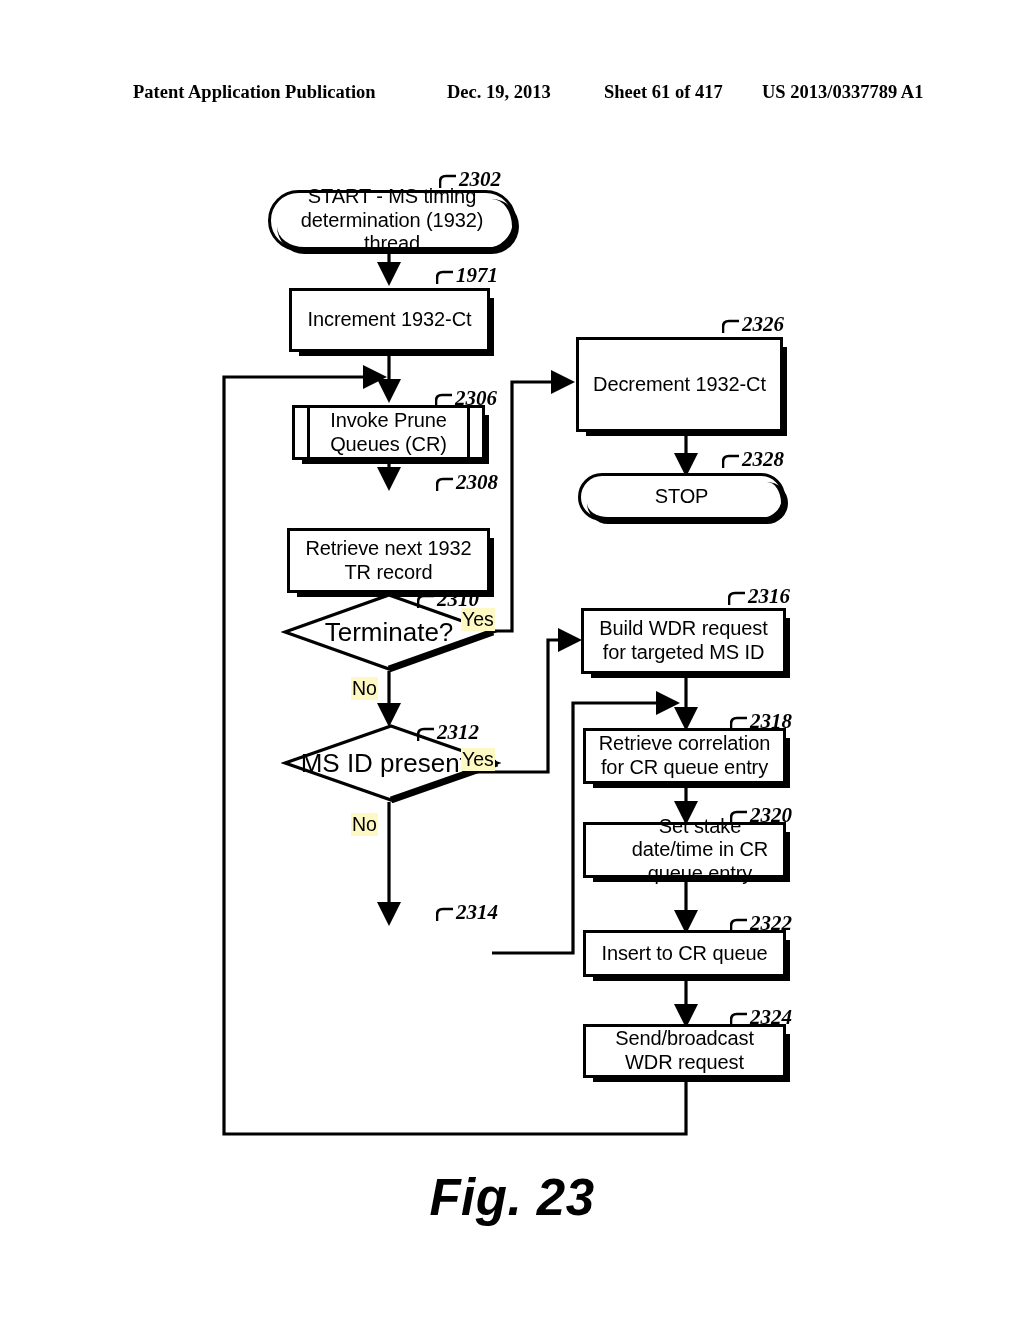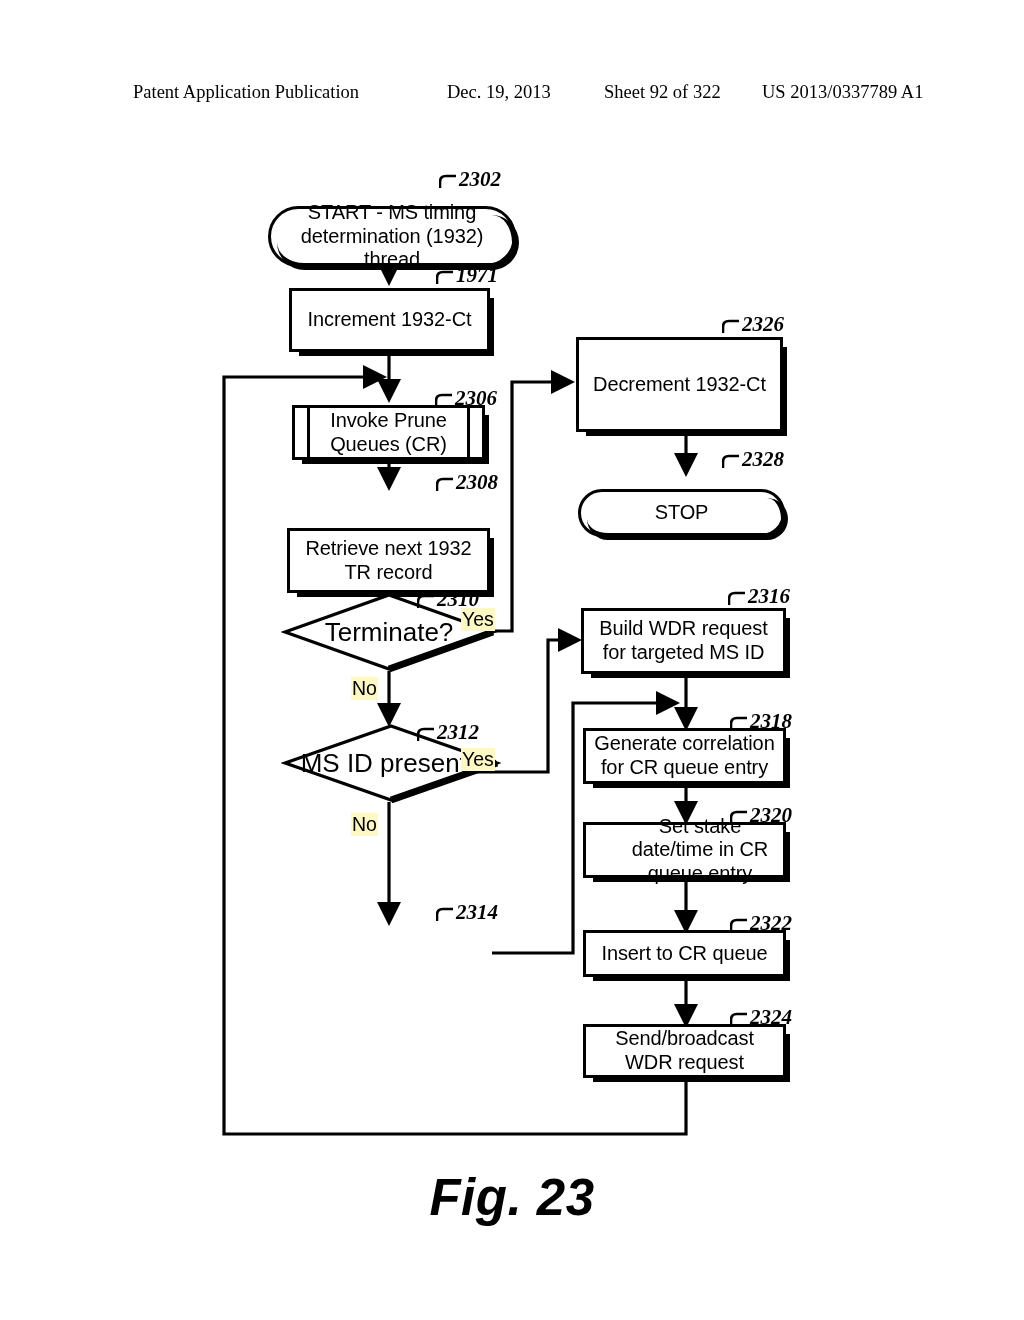--- a/index.html
+++ b/index.html
@@ -18,21 +18,21 @@
   }
 
   
   #page-header {
     position: absolute;
     top: 82px;
     left: 0;
     width: 1024px;
     height: 30px;
     font-family: "Liberation Serif", serif;
-    font-weight: normal;
+    font-weight: bold;
     font-size: 18.5px;
     white-space: nowrap;
   }
   #page-header .hdr-pub   { position: absolute; left: 133px; top: 0; }
   #page-header .hdr-date  { position: absolute; left: 447px; top: 0; }
   #page-header .hdr-sheet { position: absolute; left: 604px; top: 0; }
   #page-header .hdr-num   { position: absolute; left: 762px; top: 0; }
 
   
   #figure {
@@ -74,21 +74,20 @@
   .node.proc::after {
     left: 7px; top: 7px;
     width: 100%; height: 100%;
     border-right: 7px solid #000;
     border-bottom: 7px solid #000;
     box-sizing: border-box;
     z-index: -1;
   }
   .node.term {
     border-radius: 999px;
-    margin-top: 16px;
   }
   .node.term::after {
     left: 6px; top: 6px;
     width: 100%; height: 100%;
     border-radius: 999px;
     border-right: 7px solid #000;
     border-bottom: 7px solid #000;
     box-sizing: border-box;
     z-index: -1;
   }
@@ -163,21 +162,21 @@
     font-size: 51px;
     letter-spacing: 0.5px;
   }
 </style>
 </head>
 <body>
 
 <div id="page-header">
   <span class="hdr-pub">Patent Application Publication</span>
   <span class="hdr-date">Dec. 19, 2013</span>
-  <span class="hdr-sheet">Sheet 92 of 322</span>
+  <span class="hdr-sheet">Sheet 61 of 417</span>
   <span class="hdr-num">US 2013/0337789 A1</span>
 </div>
 
 <div id="figure">
 
   <svg id="wires" viewBox="0 0 1024 1320" xmlns="http://www.w3.org/2000/svg">
     <defs>
       <marker id="ah" viewBox="0 0 12 12" refX="10" refY="6" markerWidth="7.5" markerHeight="7.5" orient="auto-start-reverse">
         <path d="M0,0 L12,6 L0,12 z" fill="#000"></path>
       </marker>
@@ -302,21 +301,21 @@
     <span class="txt">Build WDR request for targeted MS ID</span>
   </div>
   <div class="ref" style="left:748px; top:584px;">
     <svg width="18" height="16" style="position:absolute;left:-20px;top:6px;" viewBox="0 0 18 16">
       <path d="M1,15 L1,9 Q1,3 7,3 L17,3" stroke="#000" stroke-width="2.6" fill="none"></path>
     </svg>
     <span>2316</span>
   </div>
 
   <div class="node proc" style="left:583px; top:728px; width:203px; height:56px;">
-    <span class="txt">Generate correlation for CR queue entry</span>
+    <span class="txt">Retrieve correlation for CR queue entry</span>
   </div>
   <div class="ref" style="left:750px; top:709px;">
     <svg width="18" height="16" style="position:absolute;left:-20px;top:6px;" viewBox="0 0 18 16">
       <path d="M1,15 L1,9 Q1,3 7,3 L17,3" stroke="#000" stroke-width="2.6" fill="none"></path>
     </svg>
     <span>2318</span>
   </div>
 
   <div class="node proc" style="left:583px; top:822px; width:203px; height:56px;padding-left:31px;">
     <span class="txt">Set stake date/time in CR queue entry</span>

